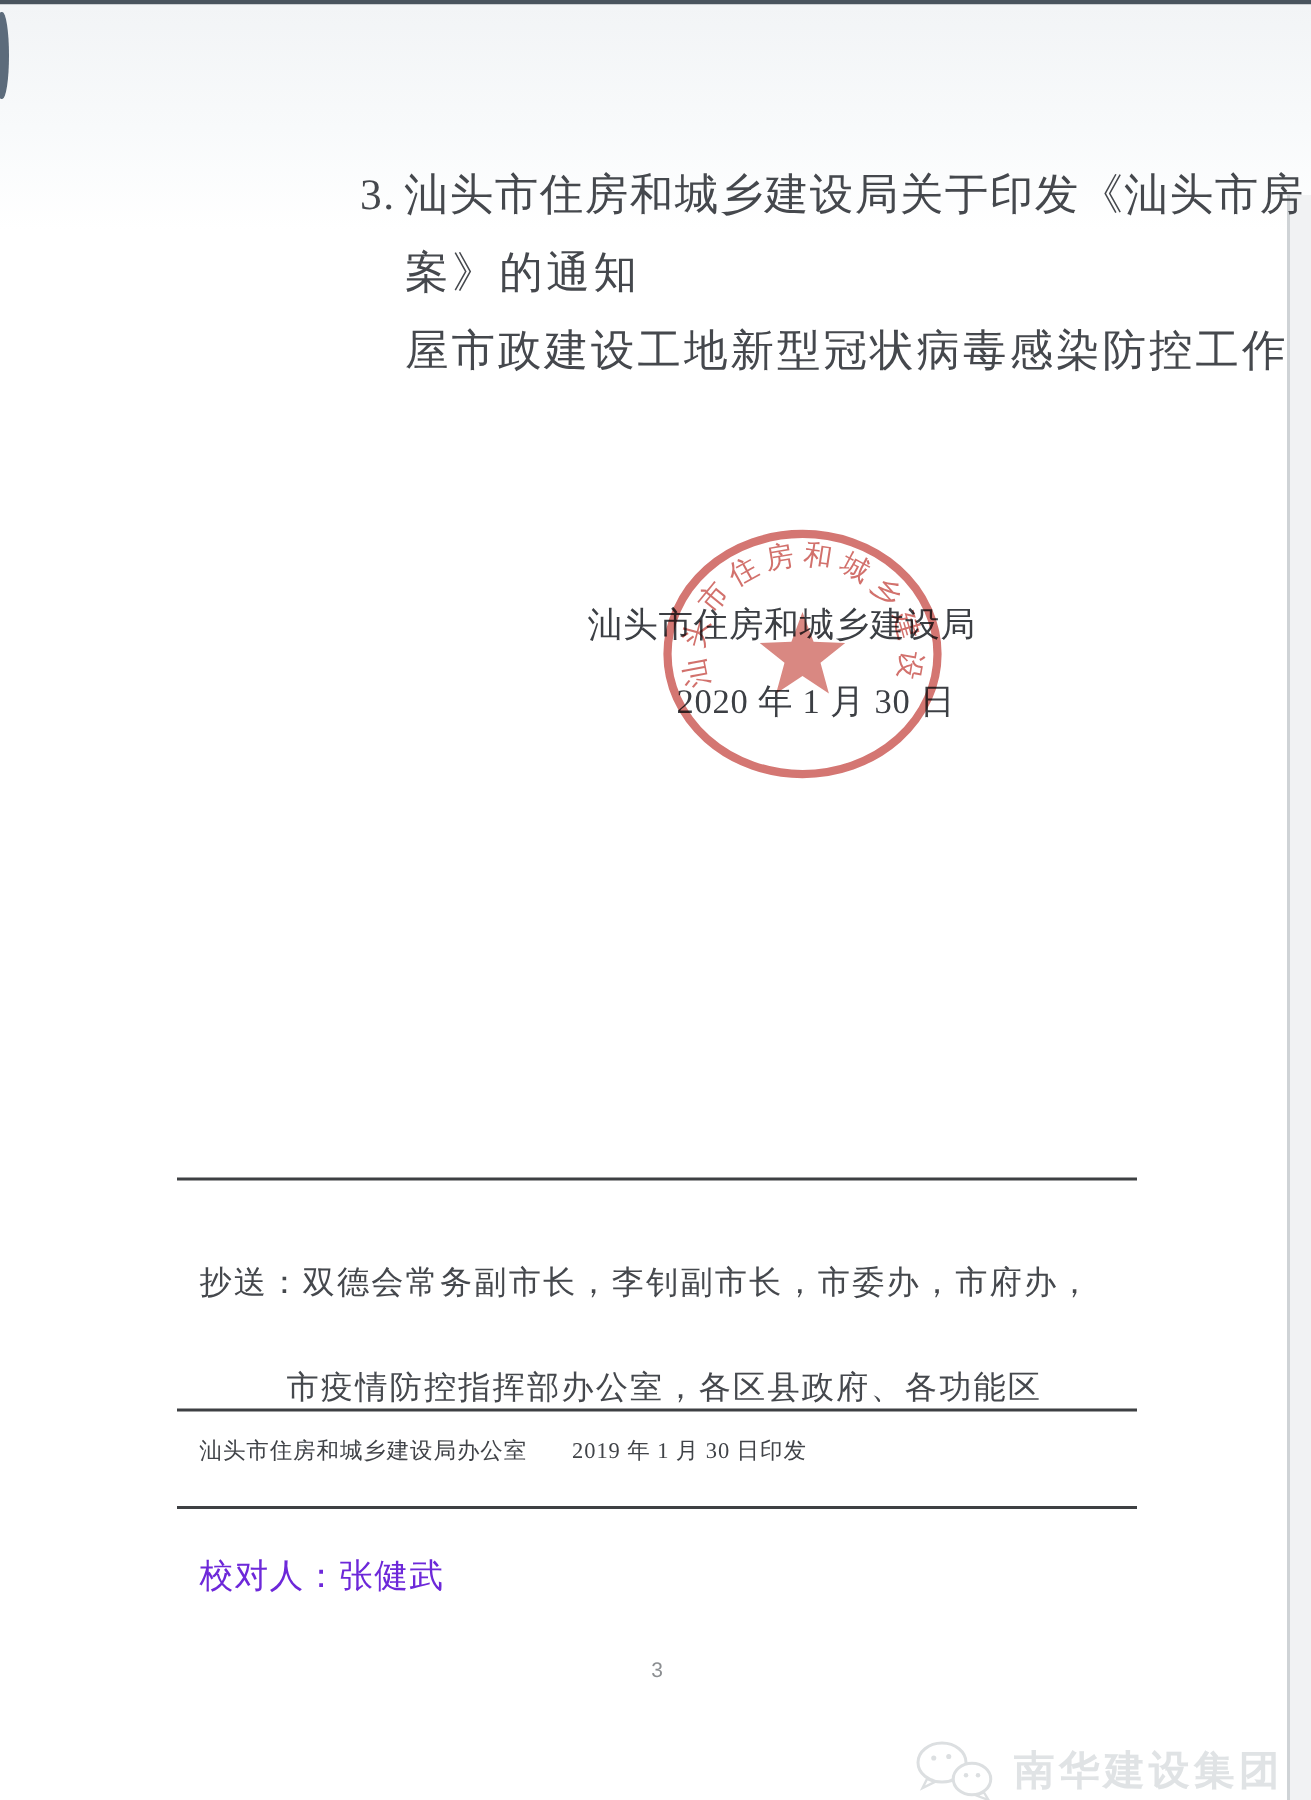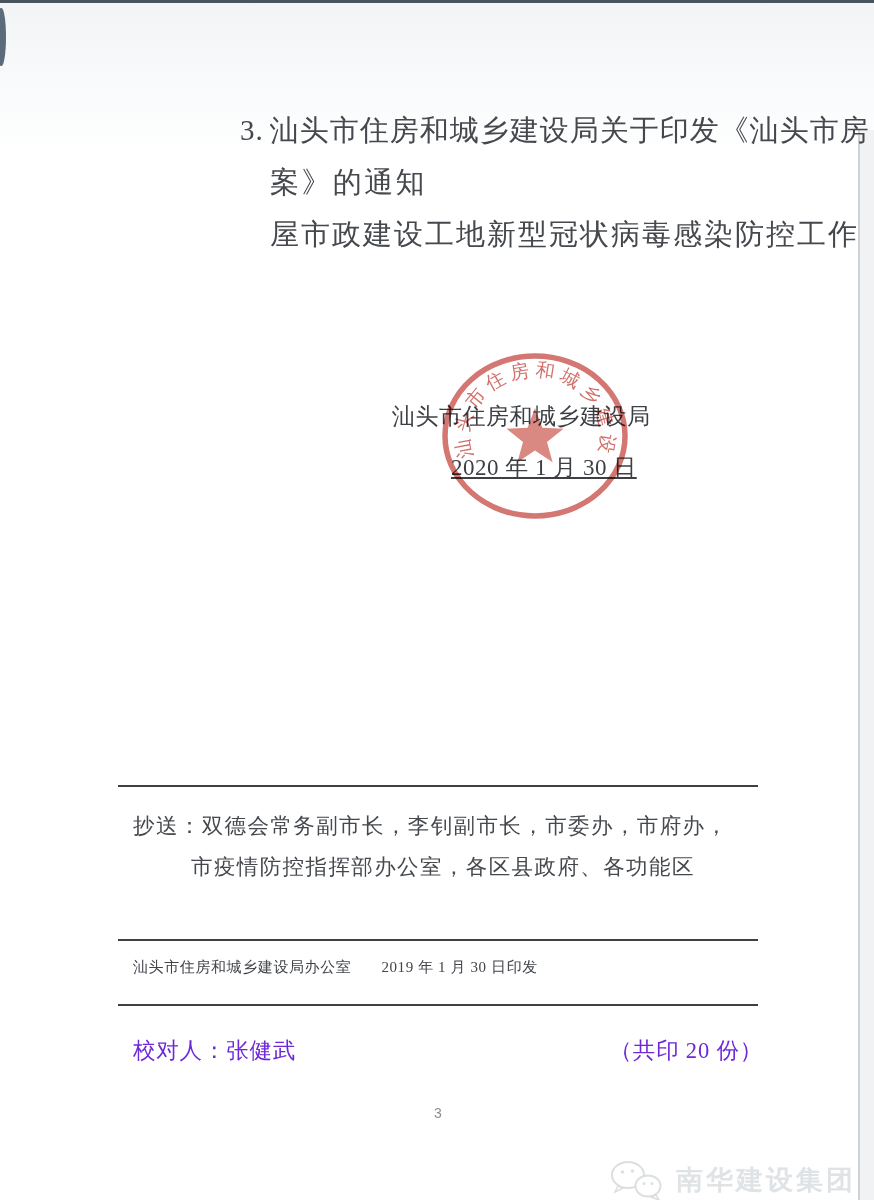--- a/index.html
+++ b/index.html
@@ -25,36 +25,36 @@
     font-size: 29px; line-height: 52px; color: #45484d; letter-spacing: 1px; }
   .attachment .att-line { white-space: nowrap; }
   .attachment .att-line.indented { padding-left: 30px; letter-spacing: 2.4px; }
   .attachment .att-line.indented:last-child { letter-spacing: 2px; }
   .att-number { margin-right: 6px; }
 
   
   .sig-org { position: absolute; left: 392px; top: 401px; font-size: 23px;
     color: #3c3f44; letter-spacing: 0.5px; white-space: nowrap; }
   .sig-date { position: absolute; left: 451px; top: 452px; font-size: 23px;
-    color: #3c3f44; letter-spacing: 0.5px; white-space: nowrap; text-decoration: underline; }
+    color: #3c3f44; letter-spacing: 0.5px; white-space: nowrap; }
 
   
   .seal { position: absolute; left: 437px; top: 350px; width: 196px; height: 172px;
     mix-blend-mode: multiply; opacity: 0.88; filter: blur(0.4px); }
 
   
   .rule { position: absolute; left: 118px; width: 640px; height: 2px; background: #3e4043; }
   .rule-1 { top: 785px; }
   .rule-2 { top: 939px; }
   .rule-3 { top: 1004px; }
 
   
   .cc-block { position: absolute; left: 133px; top: 806px; width: 630px;
     font-size: 21.5px; line-height: 40.5px; color: #45484d; letter-spacing: 1.4px; }
-  .cc-row { white-space: nowrap; }
+  .cc-row { white-space: nowrap; margin-top: 29px; }
   .cc-indent { padding-left: 58px; }
 
   
   .office-row { position: absolute; left: 133px; top: 958px; width: 630px;
     font-size: 15px; color: #404348; white-space: nowrap; letter-spacing: 0.6px; }
   .office-row .print-date { margin-left: 30px; }
 
   .proof-row { position: absolute; left: 133px; top: 1035px; width: 630px;
     font-size: 22.5px; color: #6d28d9; display: flex; justify-content: space-between;
     letter-spacing: 0.8px; }
@@ -112,21 +112,20 @@
   <div class="rule rule-2"></div>
 
   <div class="office-row">
     <span>汕头市住房和城乡建设局办公室</span><span class="print-date">2019 年 1 月 30 日印发</span>
   </div>
 
   <div class="rule rule-3"></div>
 
   <div class="proof-row">
     <span><span>校对人：</span><span>张健武</span></span>
-    <span>（共印 20 份）</span>
   </div>
 
   <div class="page-number">3</div>
 
   <div class="watermark">
     <svg width="62" height="46" viewBox="0 0 62 46" xmlns="http://www.w3.org/2000/svg">
       <ellipse cx="22" cy="18" rx="16" ry="13" fill="#ffffff" stroke="#dcdfe1" stroke-width="2"></ellipse>
       <path d="M 12 29 L 9 35 L 17 31 Z" fill="#ffffff" stroke="#dcdfe1" stroke-width="1.6"></path>
       <circle cx="16.5" cy="15" r="1.7" fill="#dcdfe1"></circle>
       <circle cx="26.5" cy="14" r="1.7" fill="#dcdfe1"></circle>

